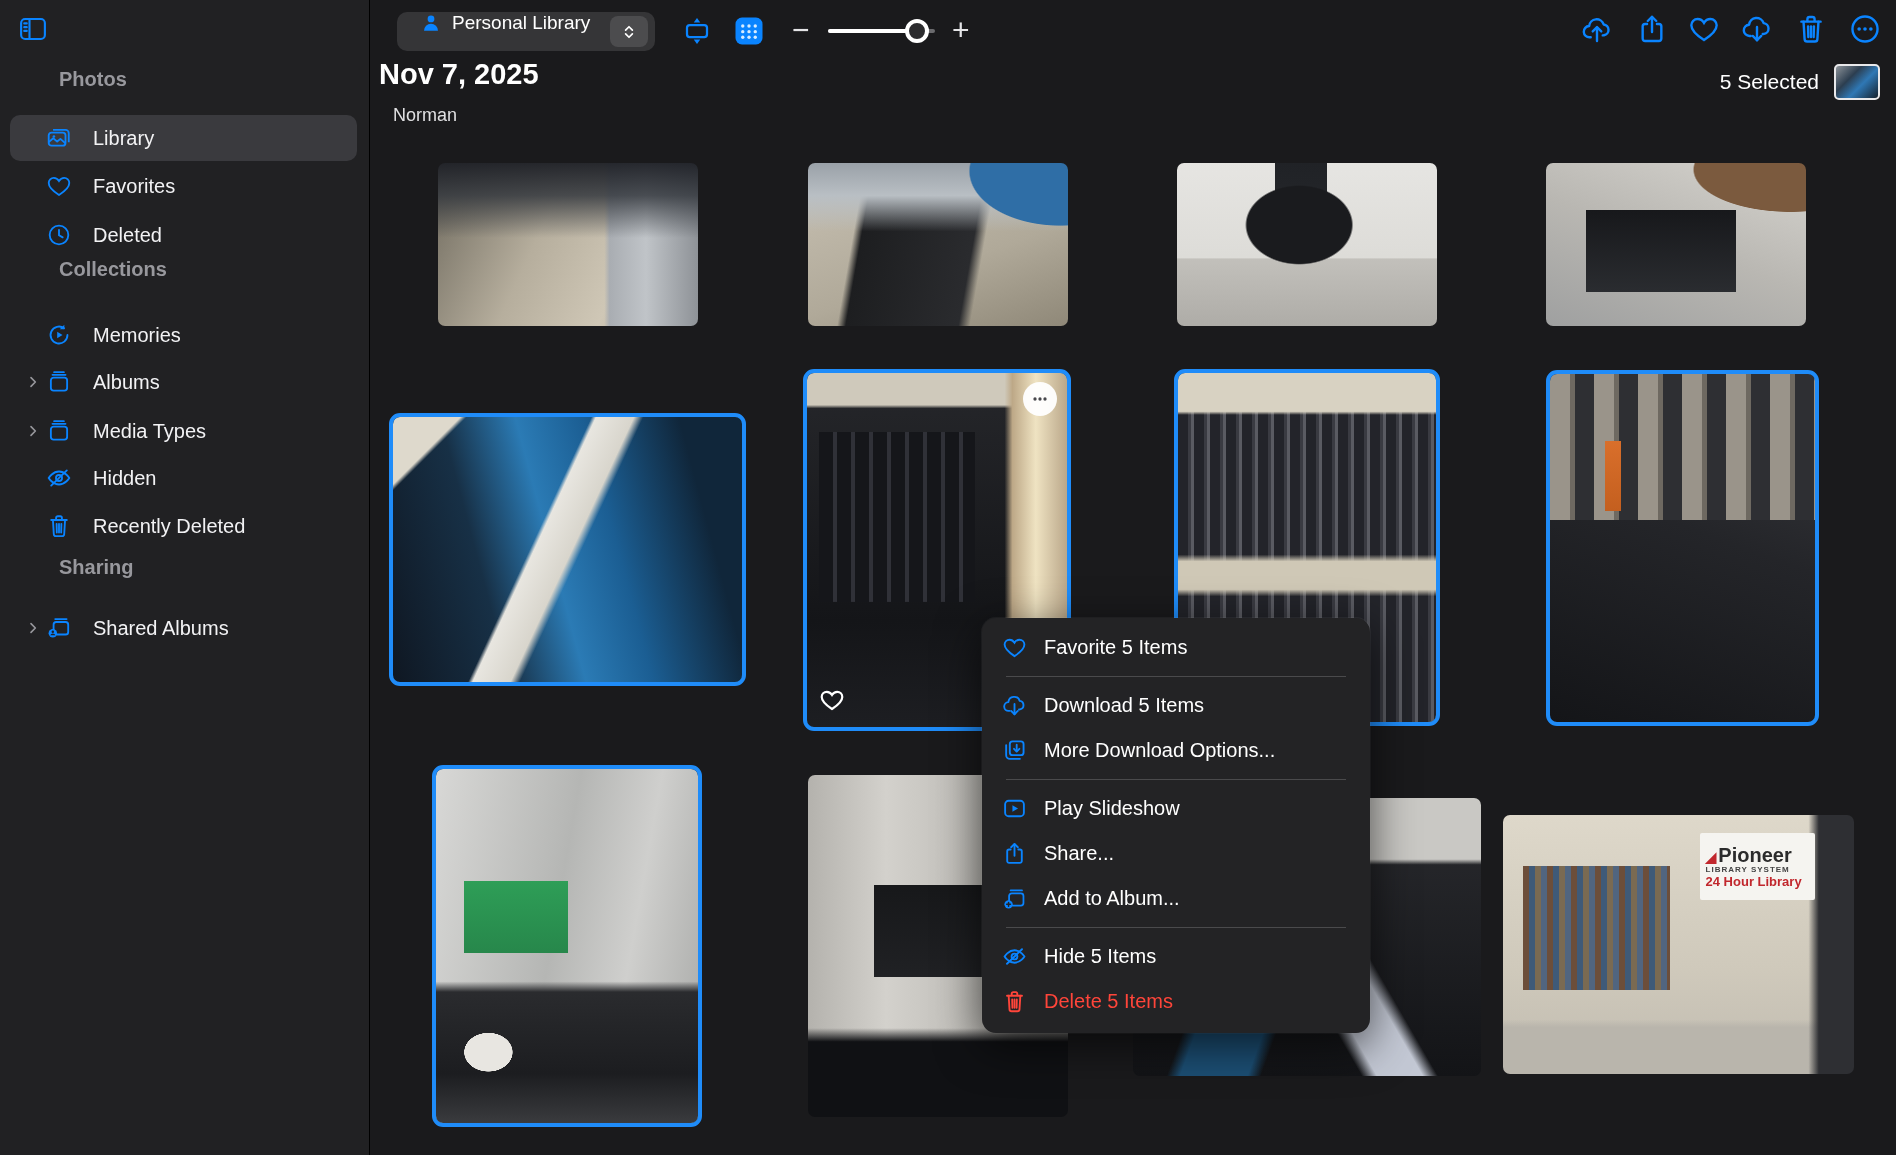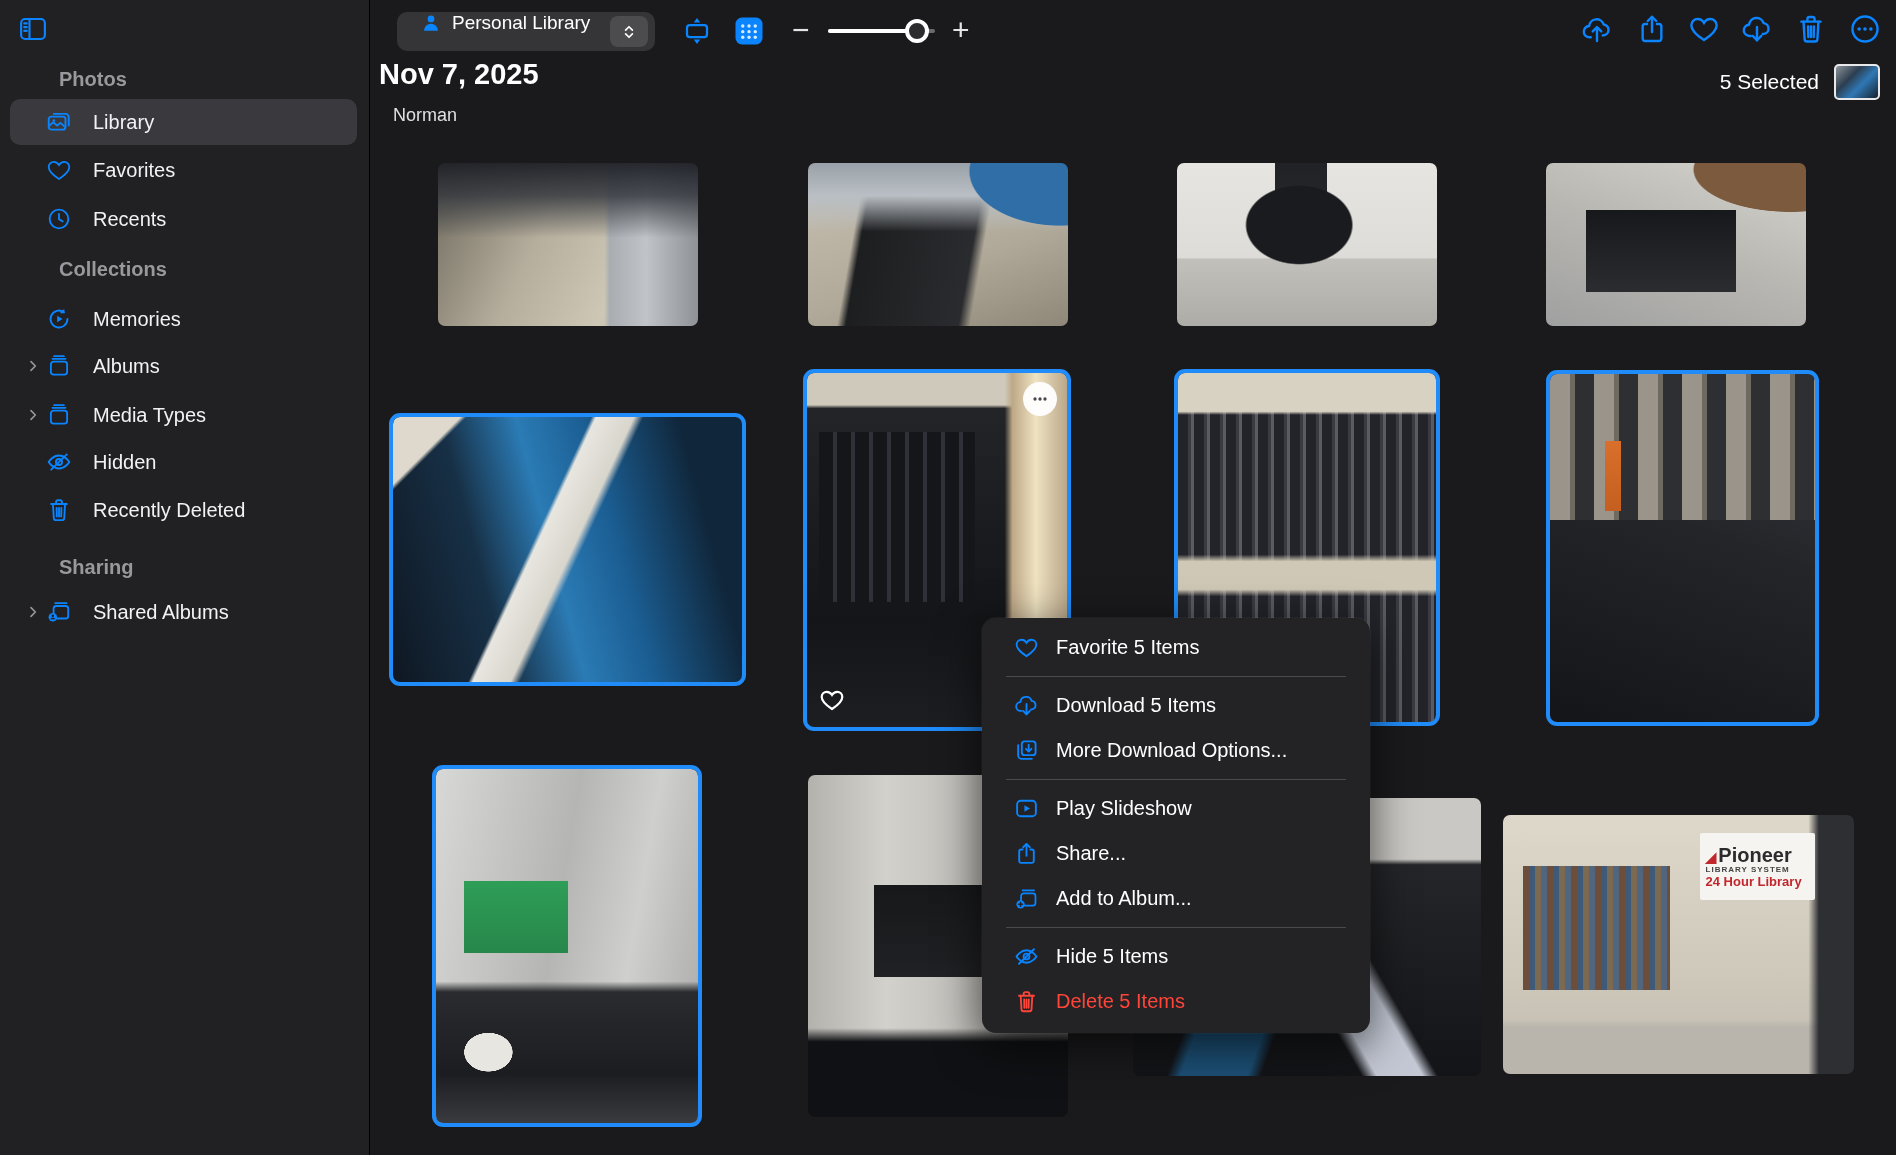--- a/index.html
+++ b/index.html
@@ -17,21 +17,21 @@
   .sidebar {
     position:absolute; left:0; top:0; width:370px; height:1155px;
     background:#212123; border-right:1px solid #000;
   }
   .sb-toggle { position:absolute; left:18px; top:14px; width:30px; height:28px; cursor:pointer; }
   .sb-header {
     position:absolute; left:19px; font-size:20px; font-weight:bold; color:#98989d;margin-left:40px;
   }
   .sb-row {
     position:absolute; left:10px; width:347px; height:46px; border-radius:10px;
-    display:flex; align-items:center; cursor:pointer;
+    display:flex; align-items:center; cursor:pointer;margin-top:16px;
   }
   .sb-row.selected { background:#3a3a3e; }
   .sb-chevron { position:absolute; left:15px; width:16px; height:16px; color:#98989d; }
   .sb-icon { position:absolute; left:36px; width:26px; height:26px; }
   .sb-label { position:absolute; left:83px; font-size:20px; color:#f2f2f4; white-space:nowrap; }
 
   
   .main { position:absolute; left:371px; top:0; width:1525px; height:1155px; }
 
   .lib-pill {
@@ -163,21 +163,21 @@
   }
   .tile-heart { position:absolute; left:12px; bottom:14px; width:26px; height:26px; color:#fff; cursor:pointer; }
 
   
   .menu {
     position:absolute; left:611px; top:618px; width:388px;
     background:#232325; border-radius:14px; padding:7px 0 9px 0;
     box-shadow:0 12px 45px rgba(0,0,0,.65), 0 0 0 1px rgba(255,255,255,.06);
     z-index:50;
   }
-  .menu-item { height:45px; display:flex; align-items:center; padding-left:32px; cursor:pointer; }
+  .menu-item { height:45px; display:flex; align-items:center; padding-left:20px; cursor:pointer; }
   .menu-item .mi-ico { width:25px; height:25px; margin-right:17px; }
   .menu-item .mi-lbl { font-size:20px; color:#fff; }
   .menu-item.danger .mi-ico { color:#ff453a; }
   .menu-item.danger .mi-lbl { color:#ff453a; }
   .menu-div { height:1px; background:rgba(255,255,255,.18); margin:6px 24px; }
 </style>
 </head>
 <body>
 
 <aside class="sidebar">
@@ -214,21 +214,21 @@
     <span class="sb-label">Favorites</span>
   </div>
 
   <div class="sb-row" style="top:196px">
     <span class="sb-icon ico">
       <svg viewBox="0 0 24 24" fill="none" stroke="currentColor" stroke-width="1.7" stroke-linecap="round">
         <circle cx="12" cy="12" r="8.6"></circle>
           <path d="M12 7.2v5l3.4 2"></path>
       </svg>
     </span>
-    <span class="sb-label">Recents</span>
+    <span class="sb-label">Deleted</span>
   </div>
 
   <div class="sb-header" style="top:258px">Collections</div>
 
   <div class="sb-row" style="top:296px">
     <span class="sb-icon ico">
       <svg viewBox="0 0 24 24" fill="none" stroke="currentColor" stroke-width="1.7" stroke-linecap="round">
         <path d="M19.8 12a7.8 7.8 0 1 1-3.1-6.2"></path>
         <path d="M16.9 2.6v4.2h-4.2z" fill="currentColor" stroke="none"></path>
         <path d="M10.3 9l5 3-5 3z" fill="currentColor" stroke="none"></path>

